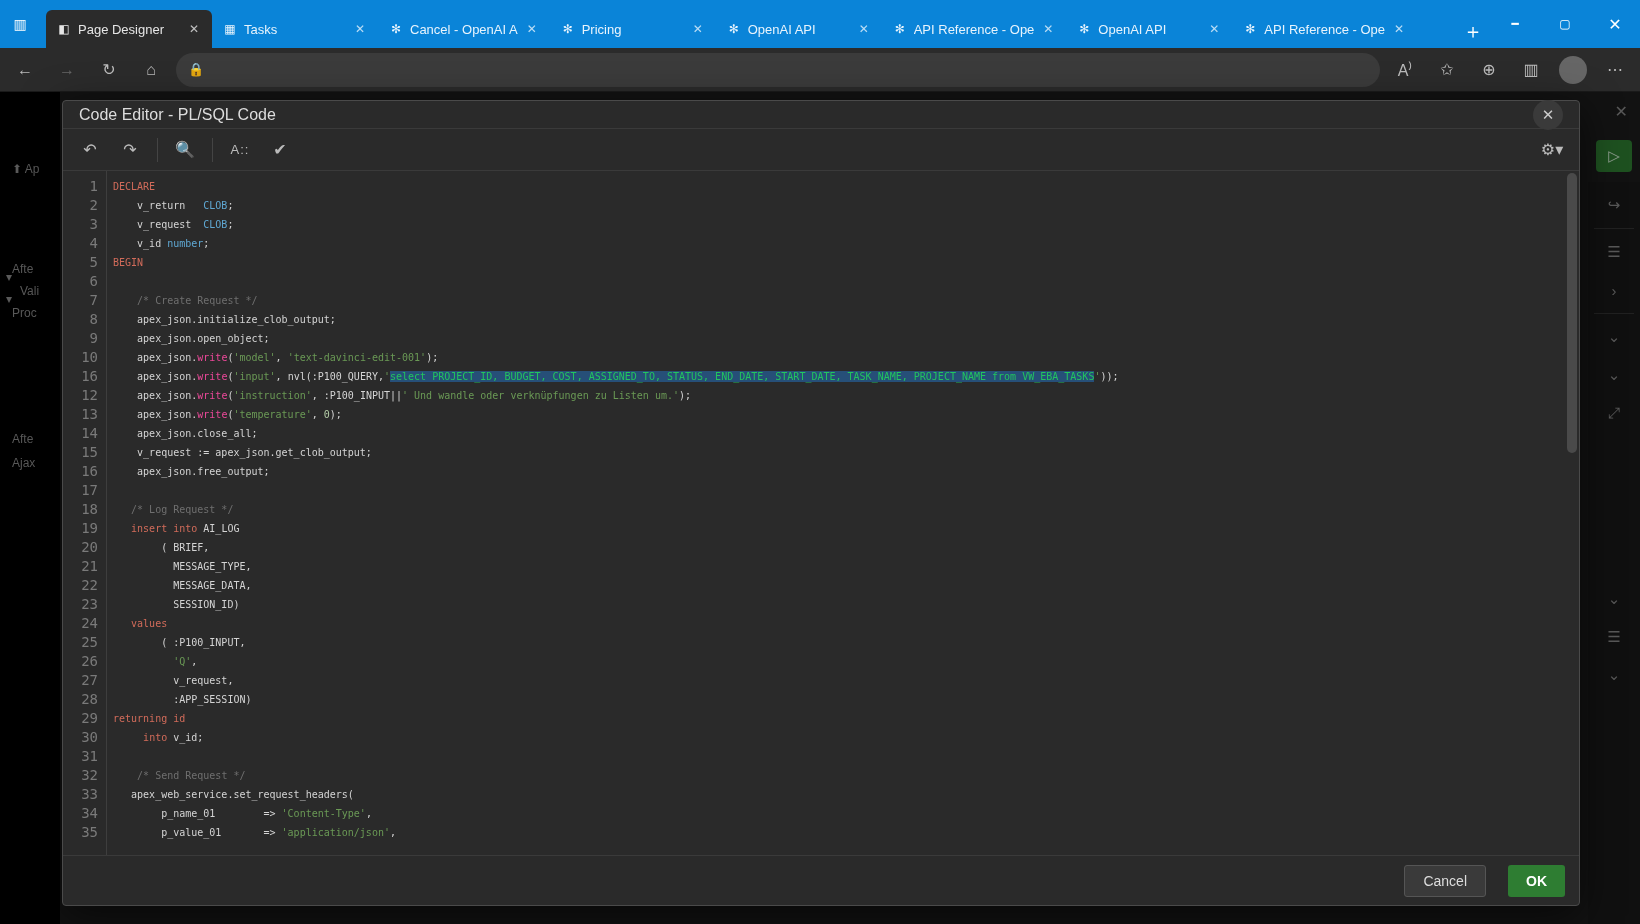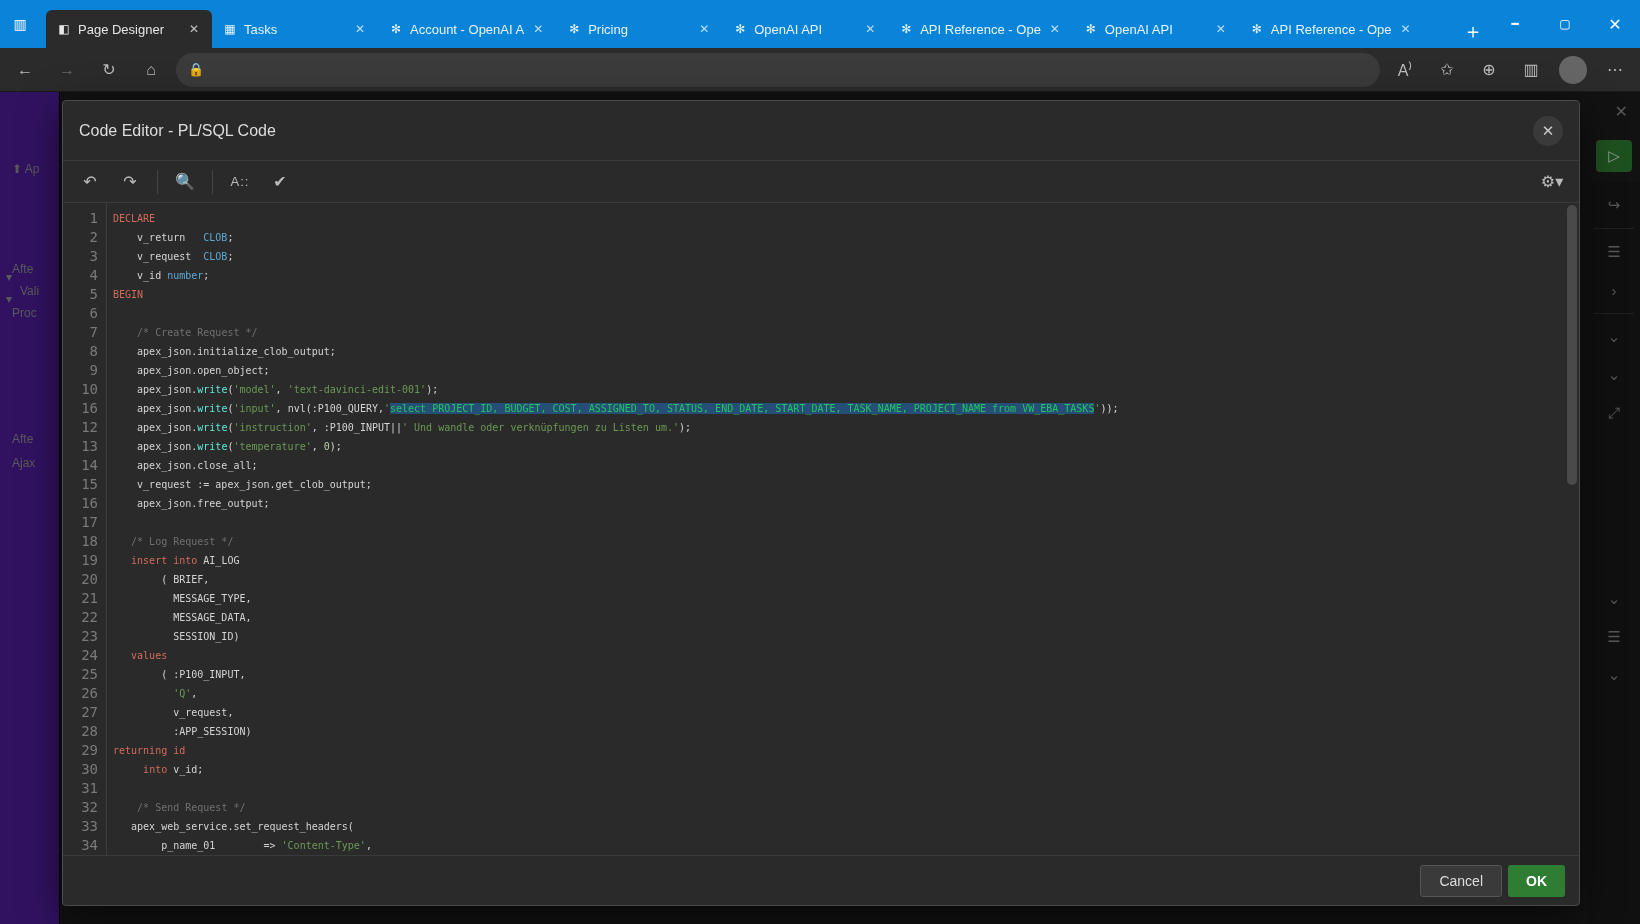--- a/index.html
+++ b/index.html
@@ -24,54 +24,54 @@
   .nav-btn { width:34px; height:34px; display:flex; align-items:center; justify-content:center; color:#bbb; font-size:16px; border-radius:4px; }
   .nav-btn.disabled { opacity:.4; }
   .urlbox { flex:1; height:34px; background:#3b3b3b; border-radius:17px; display:flex; align-items:center; padding:0 12px; gap:8px; color:#bbb; font-size:14px; }
   .urlbox .lock { font-size:13px; }
   .urlbox .url { flex:1; white-space:nowrap; overflow:hidden; }
   .addr-icon { width:34px; height:34px; display:flex; align-items:center; justify-content:center; color:#bbb; font-size:16px; }
   .avatar { width:28px; height:28px; border-radius:50%; background:#666; }
 
   
   .page { position:absolute; top:92px; left:0; right:0; bottom:0; background:#1c1c1c; }
-  .page-left { position:absolute; left:0; top:0; bottom:0; width:60px; background:#4c1d95; border-right:1px solid #000;text-align:right; }
+  .page-left { position:absolute; left:0; top:0; bottom:0; width:60px; background:#000000; border-right:1px solid #000;text-align:right; }
   .page-left-item { color:#8a8a8a; font-size:12px; padding:10px 6px; white-space:nowrap; overflow:hidden; }
   .page-chevron { position:absolute; left:6px; display:flex; align-items:center; gap:4px; color:#8a8a8a; font-size:12px; }
   .oracle-o { position:absolute; left:18px; top:16px; width:26px; height:18px; border:3px solid #c74634; border-radius:10px; }
   .green-save { position:absolute; right:8px; top:48px; width:36px; height:32px; background:#2e7d32; border-radius:4px; display:flex; align-items:center; justify-content:center; color:#d9f0da; font-size:15px; }
   .x-close-page { position:absolute; right:12px; top:10px; color:#888; font-size:16px; }
   .page-right-rail { position:absolute; right:0; top:90px; bottom:0; width:52px; background:#1a1a1a; }
   .rail-icon { width:36px; height:30px; margin:8px auto; display:flex; align-items:center; justify-content:center; color:#888; font-size:15px; border-radius:4px; }
   .rail-sep { height:1px; background:#333; margin:6px 6px; }
 
   
   .overlay { position:absolute; left:0; right:0; top:92px; bottom:0; background:rgba(0,0,0,.35); }
   .dialog { position:absolute; left:62px; right:60px; top:100px; bottom:18px; background:#2a2a2a; border:1px solid #4a4a4a; border-radius:4px; display:flex; flex-direction:column; box-shadow:0 10px 40px rgba(0,0,0,.6); }
-  .dlg-header { height:60px; display:flex; align-items:center; padding:0 16px; color:#ddd; font-size:16px; border-bottom:1px solid #3a3a3a; }
+  .dlg-header { height:28px; display:flex; align-items:center; padding:0 16px; color:#ddd; font-size:16px; border-bottom:1px solid #3a3a3a; }
   .dlg-close { margin-left:auto; width:30px; height:30px; border-radius:50%; background:#3a3a3a; display:flex; align-items:center; justify-content:center; color:#ccc; font-size:15px; }
   .dlg-toolbar { height:42px; display:flex; align-items:center; padding:0 10px; gap:6px; border-bottom:1px solid #3a3a3a; }
   .tool-btn { width:34px; height:30px; display:flex; align-items:center; justify-content:center; color:#bbb; font-size:16px; border-radius:4px; }
   .tool-divider { width:1px; height:24px; background:#444; margin:0 4px; }
   .tool-text { font-size:13px; color:#bbb; letter-spacing:1px; }
   .tool-spacer { flex:1; }
   .dlg-body { flex:1; display:flex; overflow:hidden; position:relative; }
   .gutter { width:44px; background:#2a2a2a; text-align:right; color:#7a7a7a; font-family:Consolas,monospace; font-size:14px; line-height:19px; padding:6px 8px 6px 0; border-right:1px solid #3e3e3e; }
   .code { flex:1; background:#2a2a2a; font-family:Consolas,monospace; font-size:10px; line-height:19px; padding:6px 0 6px 6px; color:#d4d4d4; white-space:pre; overflow:hidden; }
   .code-line { height:19px; }
   .kw { color:#d16b5a; }
-  .method { color:#5eead4; }
+  .method { color:#ec4899; }
   .type { color:#5fa8d3; }
   .str { color:#6a9955; }
   .comment { color:#6f6f6f; }
   .num { color:#b5cea8; }
   .sel { background:#264f78; color:#22c55e; }
   .vscroll { position:absolute; right:0; top:0; bottom:0; width:14px; background:#2a2a2a; }
   .vscroll-thumb { position:absolute; left:2px; right:2px; top:2px; height:280px; background:#4a4a4a; border-radius:5px; }
-  .dlg-footer { height:50px; border-top:1px solid #3a3a3a; display:flex; align-items:center; justify-content:flex-end; padding:0 14px; gap:6px; }
+  .dlg-footer { height:50px; border-top:1px solid #3a3a3a; display:flex; align-items:center; justify-content:flex-end; padding:0 14px; gap:22px; }
   .btn { height:32px; padding:0 18px; display:flex; align-items:center; border-radius:3px; font-size:14px; }
   .btn-cancel { background:#3a3a3a; color:#ddd; border:1px solid #555; }
   .btn-ok { background:#2e7d32; color:#fff; font-weight:600; }
 </style>
 </head>
 <body>
 
 <div class="titlebar">
   <div class="sys-icon">▥</div>
   <div class="tab-strip" id="tab-strip">
@@ -80,21 +80,21 @@
     <span class="label">Page Designer</span>
     <span class="close">✕</span>
       </div>
       <div class="tab">
         <span class="favicon">▦</span>
     <span class="label">Tasks</span>
     <span class="close">✕</span>
       </div>
       <div class="tab">
         <span class="favicon">✻</span>
-    <span class="label">Account - OpenAI A</span>
+    <span class="label">Cancel - OpenAI A</span>
     <span class="close">✕</span>
       </div>
       <div class="tab">
         <span class="favicon">✻</span>
     <span class="label">Pricing</span>
     <span class="close">✕</span>
       </div>
       <div class="tab">
         <span class="favicon">✻</span>
     <span class="label">OpenAI API</span>

